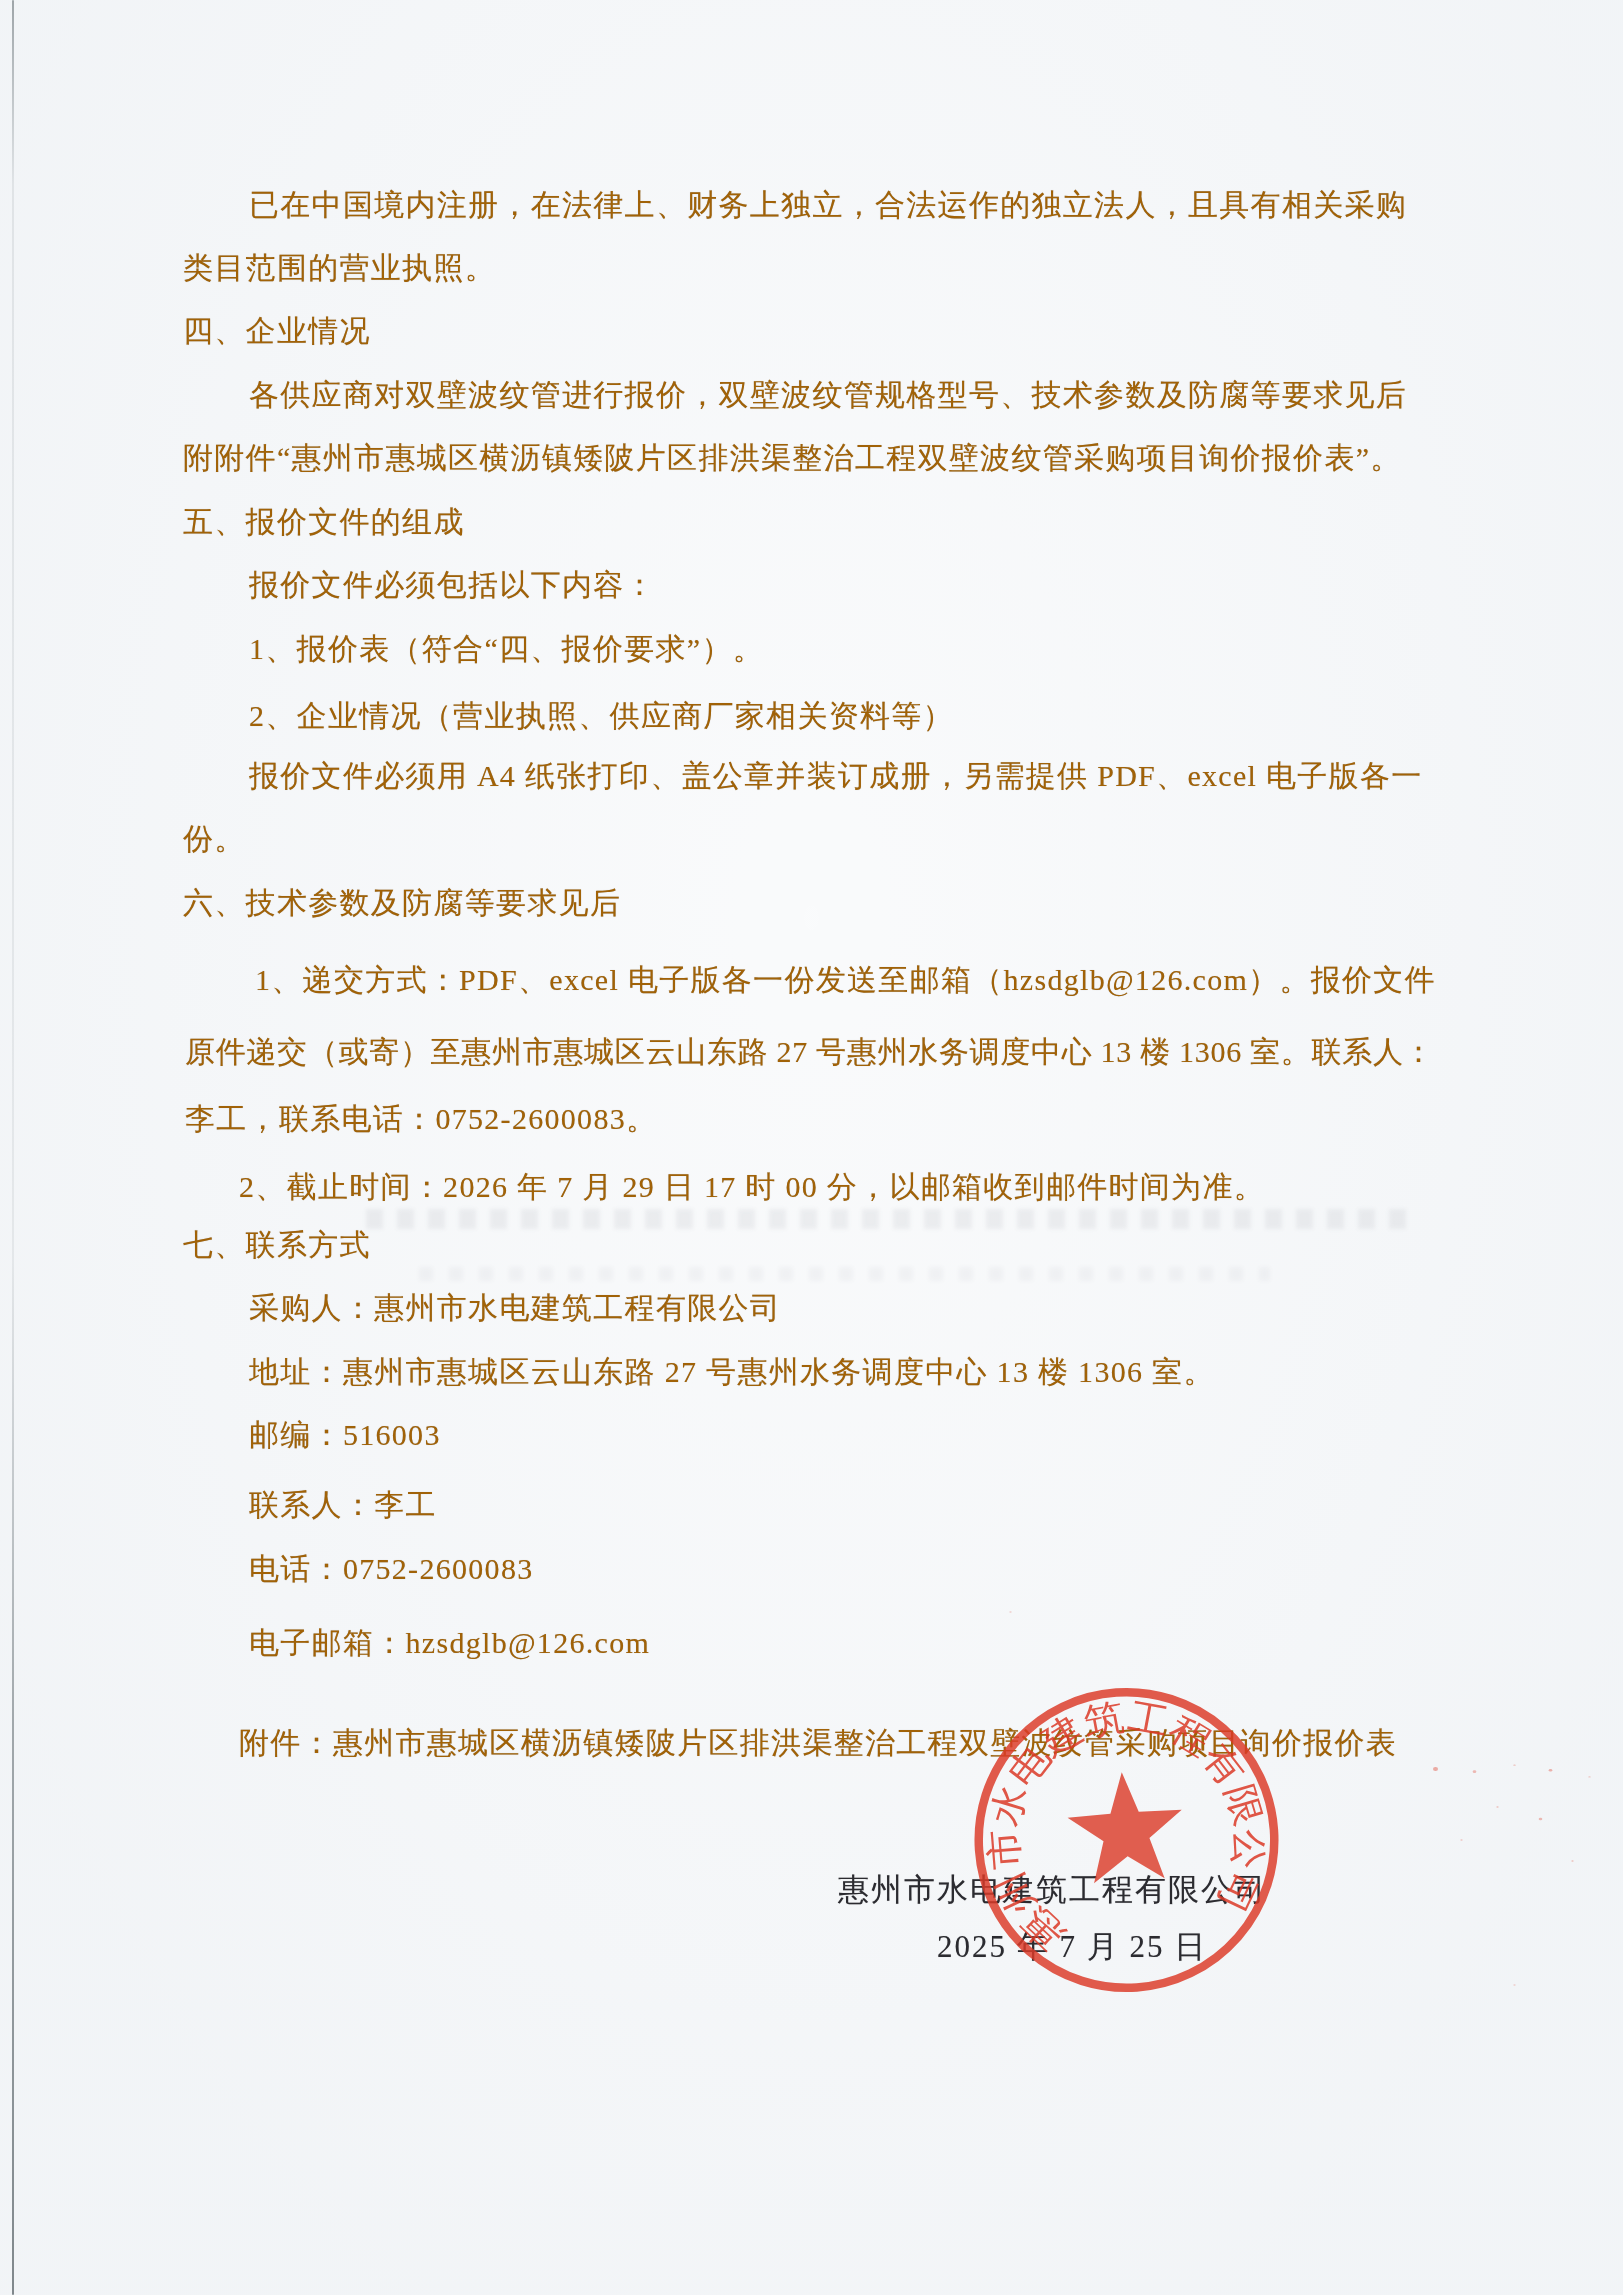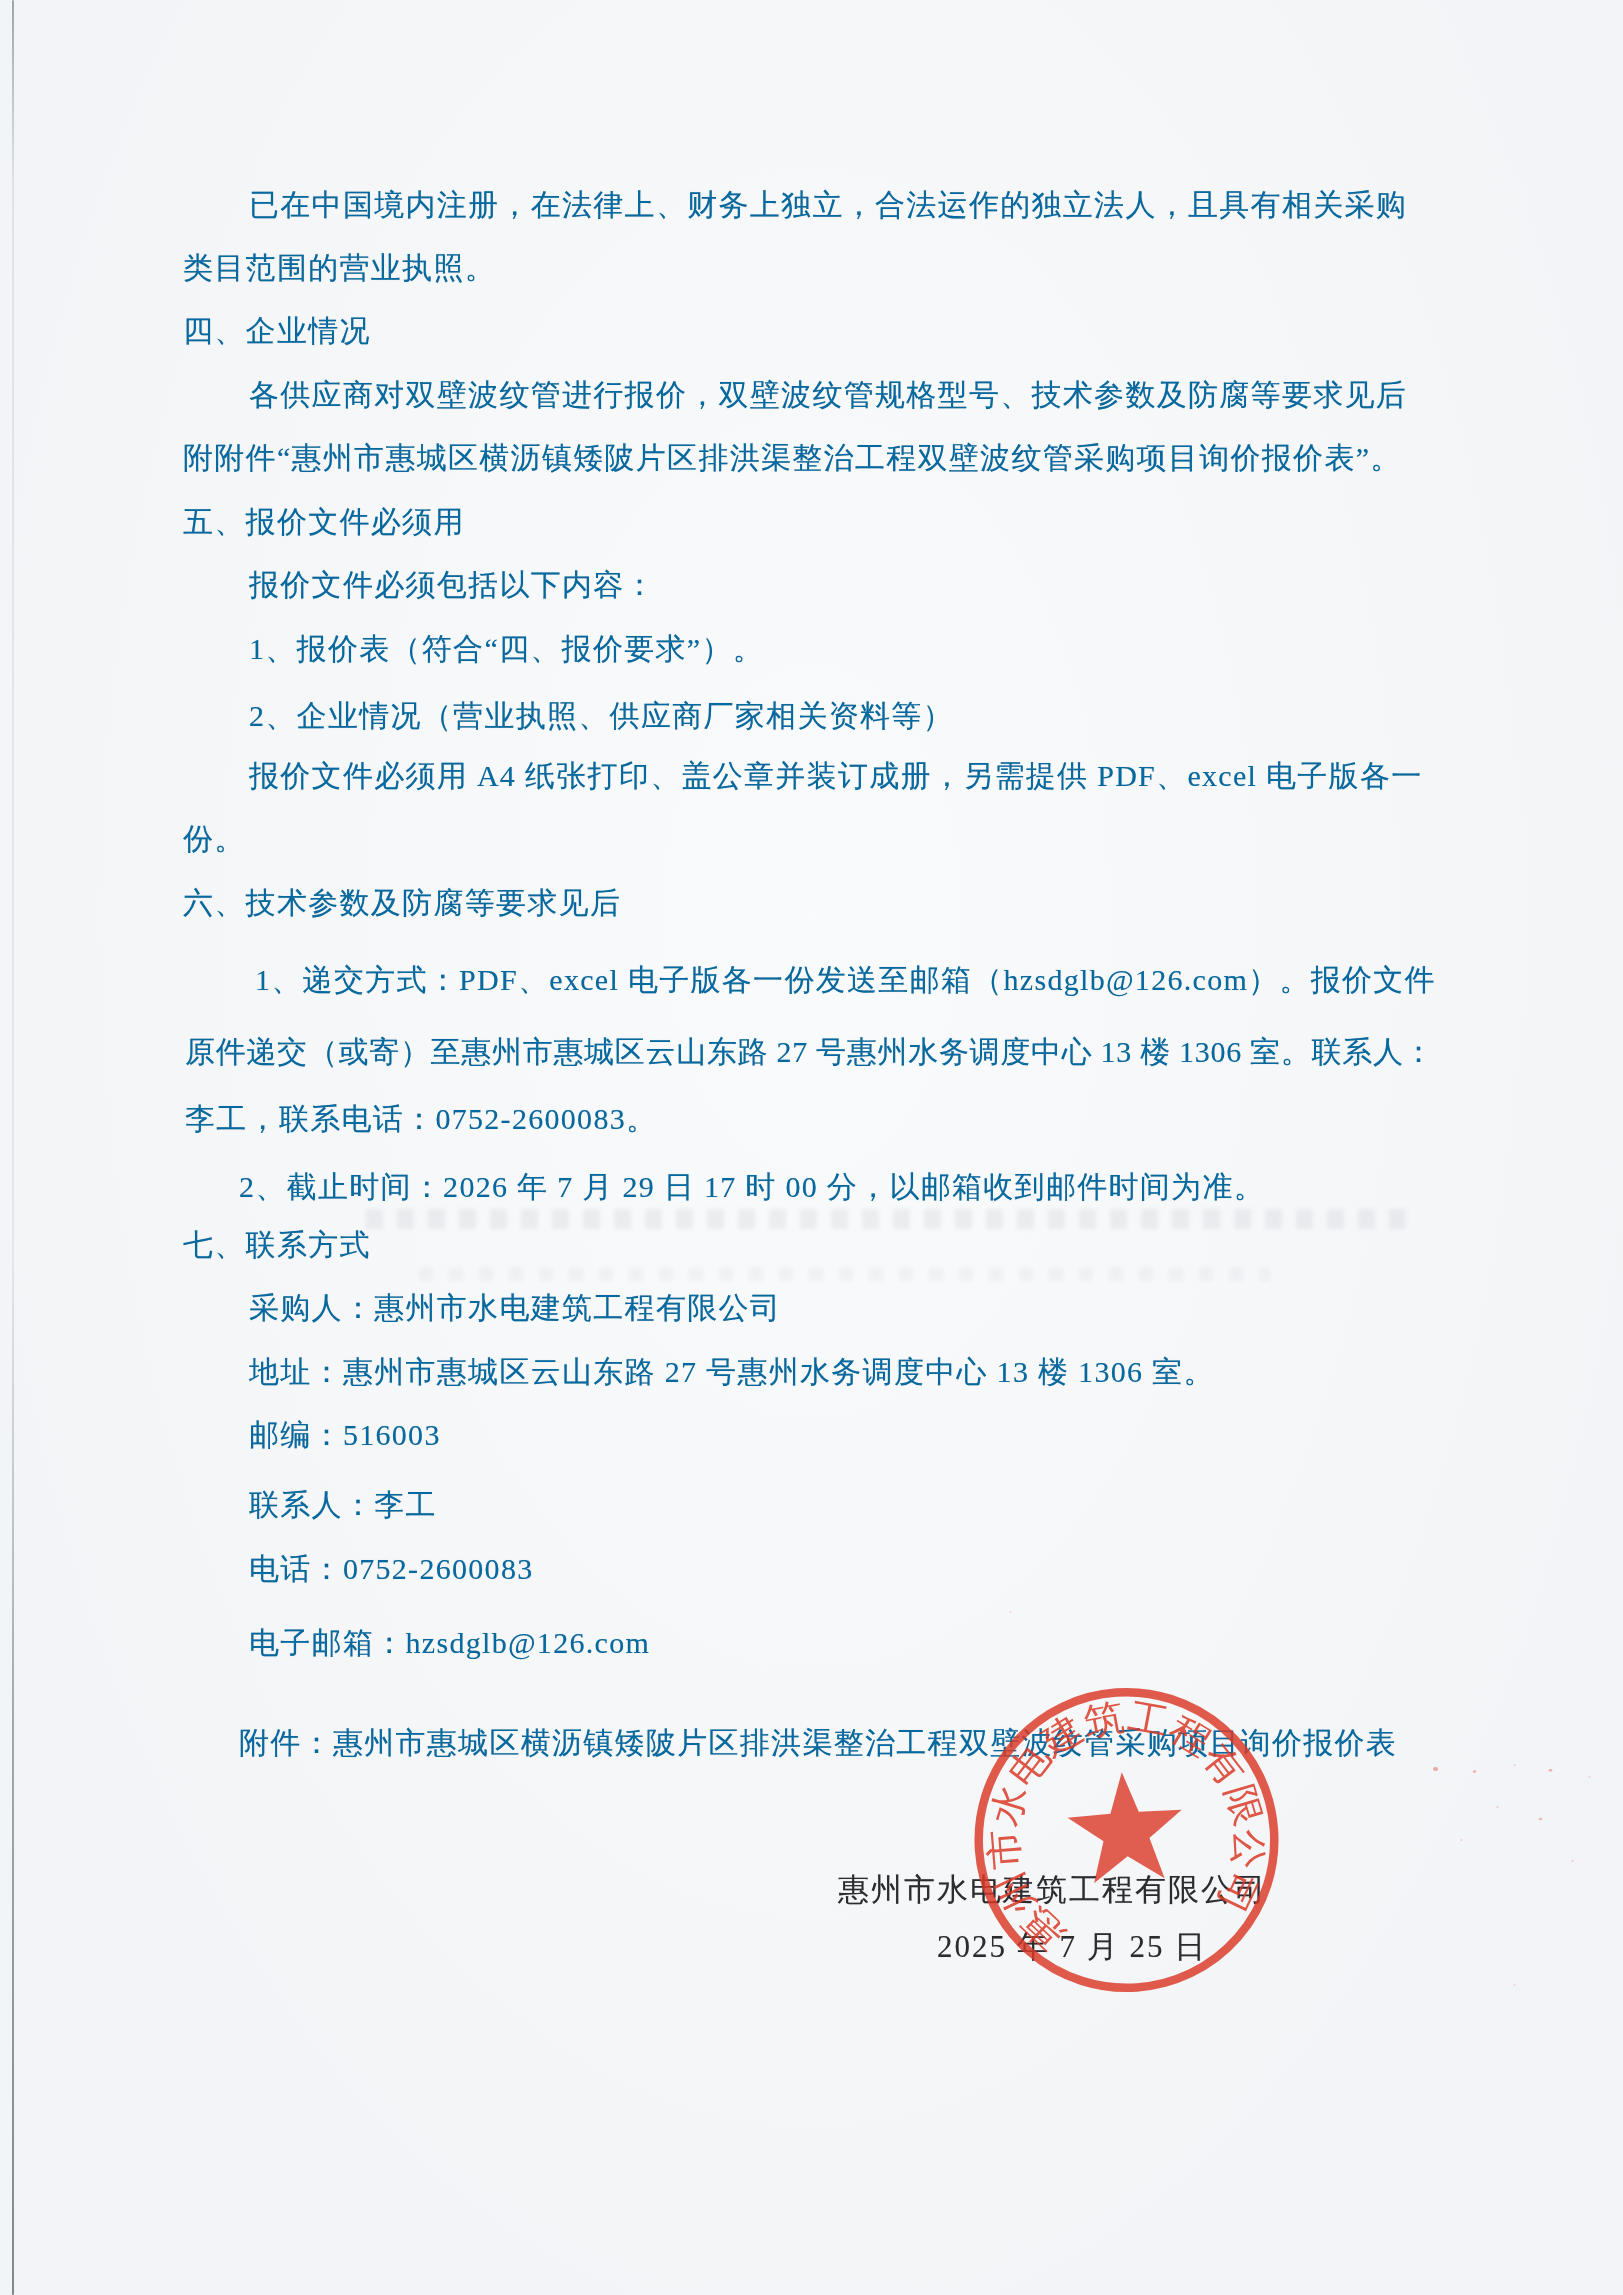--- a/index.html
+++ b/index.html
@@ -10,21 +10,21 @@
   }
   
   .paper{
     position:absolute;inset:0;
     background:
       radial-gradient(ellipse at 50% 40%, rgba(255,255,255,.5), rgba(235,239,243,.25) 80%),
       #f4f6f8;
   }
   .ln{
     position:absolute;white-space:nowrap;
-    font-size:30px;line-height:39px;letter-spacing:1.3px;color:#0369a1;
+    font-size:30px;line-height:39px;letter-spacing:1.3px;color:#a16207;
     text-shadow:0 0 0.7px rgba(45,45,50,.35);
   }
   .sig{
     position:absolute;white-space:nowrap;
     font-size:31px;line-height:39px;letter-spacing:2px;color:#2b2b30;
     text-shadow:0 0 0.7px rgba(45,45,50,.35);
   }
   
   .edge-line{
     position:absolute;left:11.8px;top:0;width:2.6px;height:2295px;
@@ -73,21 +73,21 @@
 <div class="edge-line"></div>
 <div class="ghost"></div>
 <div class="ghost2"></div>
 <div class="speck"></div>
 
 <div class="ln" style="top:185px;left:249px">已在中国境内注册，在法律上、财务上独立，合法运作的独立法人，且具有相关采购</div>
 <div class="ln" style="top:248px;left:183px">类目范围的营业执照。</div>
 <div class="ln" style="top:311px;left:183px">四、企业情况</div>
 <div class="ln" style="top:375px;left:249px">各供应商对双壁波纹管进行报价，双壁波纹管规格型号、技术参数及防腐等要求见后</div>
 <div class="ln" style="top:438px;left:183px">附附件“惠州市惠城区横沥镇矮陂片区排洪渠整治工程双壁波纹管采购项目询价报价表”。</div>
-<div class="ln" style="top:502px;left:183px">五、报价文件必须用</div>
+<div class="ln" style="top:502px;left:183px">五、报价文件的组成</div>
 <div class="ln" style="top:565px;left:249px">报价文件必须包括以下内容：</div>
 <div class="ln" style="top:629px;left:249px">1、报价表（符合“四、报价要求”）。</div>
 <div class="ln" style="top:696px;left:249px">2、企业情况（营业执照、供应商厂家相关资料等）</div>
 <div class="ln" style="top:756px;left:249px">报价文件必须用 A4 纸张打印、盖公章并装订成册，另需提供 PDF、excel 电子版各一</div>
 <div class="ln" style="top:819px;left:183px">份。</div>
 <div class="ln" style="top:883px;left:183px">六、技术参数及防腐等要求见后</div>
 <div class="ln" style="top:960px;left:255px">1、递交方式：PDF、excel 电子版各一份发送至邮箱（hzsdglb@126.com）。报价文件</div>
 <div class="ln" style="top:1032px;left:185px;letter-spacing:0.7px">原件递交（或寄）至惠州市惠城区云山东路 27 号惠州水务调度中心 13 楼 1306 室。联系人：</div>
 <div class="ln" style="top:1099px;left:185px">李工，联系电话：0752-2600083。</div>
 <div class="ln" style="top:1167px;left:239px">2、截止时间：2026 年 7 月 29 日 17 时 00 分，以邮箱收到邮件时间为准。</div>

